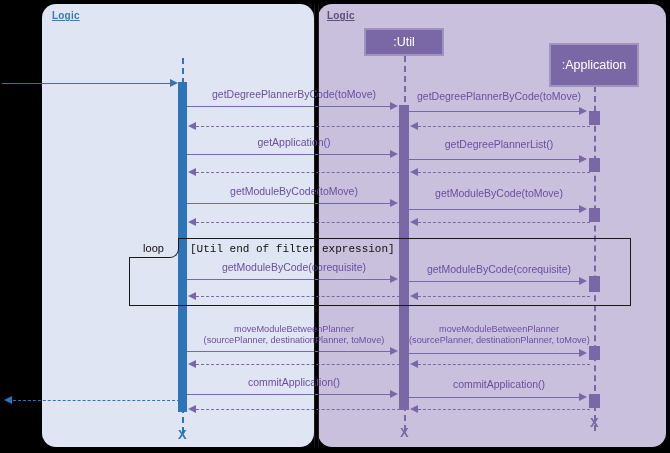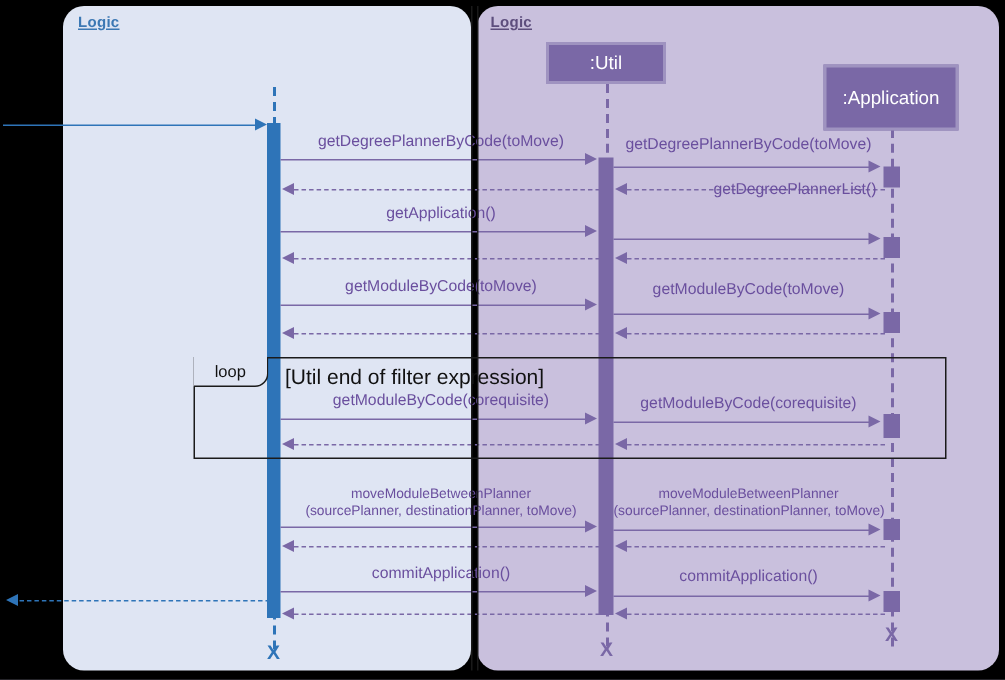--- a/index.html
+++ b/index.html
@@ -54,21 +54,21 @@
              white-space:nowrap;line-height:1.15;}
   .msg-label.two{line-height:1.18;font-size:9.2px;}
 
   
   .frag{position:absolute;border:1.4px solid #1a1a1a;box-sizing:border-box;}
   .frag-tab{position:absolute;border:1.4px solid #1a1a1a;border-top:none;border-left:none;
             box-sizing:border-box;background:#dfe5f3;
             border-bottom-right-radius:9px;
             display:flex;align-items:center;justify-content:center;
             font-size:11px;color:#111;}
-  .frag-cond{position:absolute;font-size:14px;color:#111;white-space:nowrap;}
+  .frag-cond{position:absolute;font-size:11px;color:#111;white-space:nowrap;font-family:Liberation Mono, monospace;}
 
   
   .xmark{position:absolute;font-size:13px;font-weight:bold;line-height:1;}
   .xmark.blue{color:#2e74b8;}
   .xmark.purple{color:#7a68a6;}
 
   
   .divider{position:absolute;width:1px;background:#1a1a1a;}
 </style>
 </head>
@@ -119,21 +119,21 @@
   <div class="msg-line dashed" style="left:418px;top:126px;width:172px;"></div>
   <div class="arrowhead arrow-left" style="left:410px;top:121.5px;"></div>
 
   <div class="msg-line dashed" style="left:196px;top:126px;width:204px;"></div>
   <div class="arrowhead arrow-left" style="left:188px;top:121.5px;"></div>
 
   <div class="msg-label" style="left:188px;top:136px;width:212px;">getApplication()</div>
   <div class="msg-line solid" style="left:187px;top:154px;width:205px;"></div>
   <div class="arrowhead arrow-right" style="left:390px;top:149.5px;"></div>
 
-  <div class="msg-label" style="left:409px;top:120px;width:180px;padding-left:31px;">getDegreePlannerList()</div>
+  <div class="msg-label" style="left:409px;top:138px;width:180px;">getDegreePlannerList()</div>
   <div class="msg-line solid" style="left:409px;top:159px;width:172px;"></div>
   <div class="arrowhead arrow-right" style="left:579px;top:154.5px;"></div>
 
   <div class="msg-line dashed" style="left:418px;top:172px;width:172px;"></div>
   <div class="arrowhead arrow-left" style="left:410px;top:167.5px;"></div>
 
   <div class="msg-line dashed" style="left:196px;top:172px;width:204px;"></div>
   <div class="arrowhead arrow-left" style="left:188px;top:167.5px;"></div>
 
   <div class="msg-label" style="left:188px;top:185px;width:212px;">getModuleByCode(toMove)</div>

